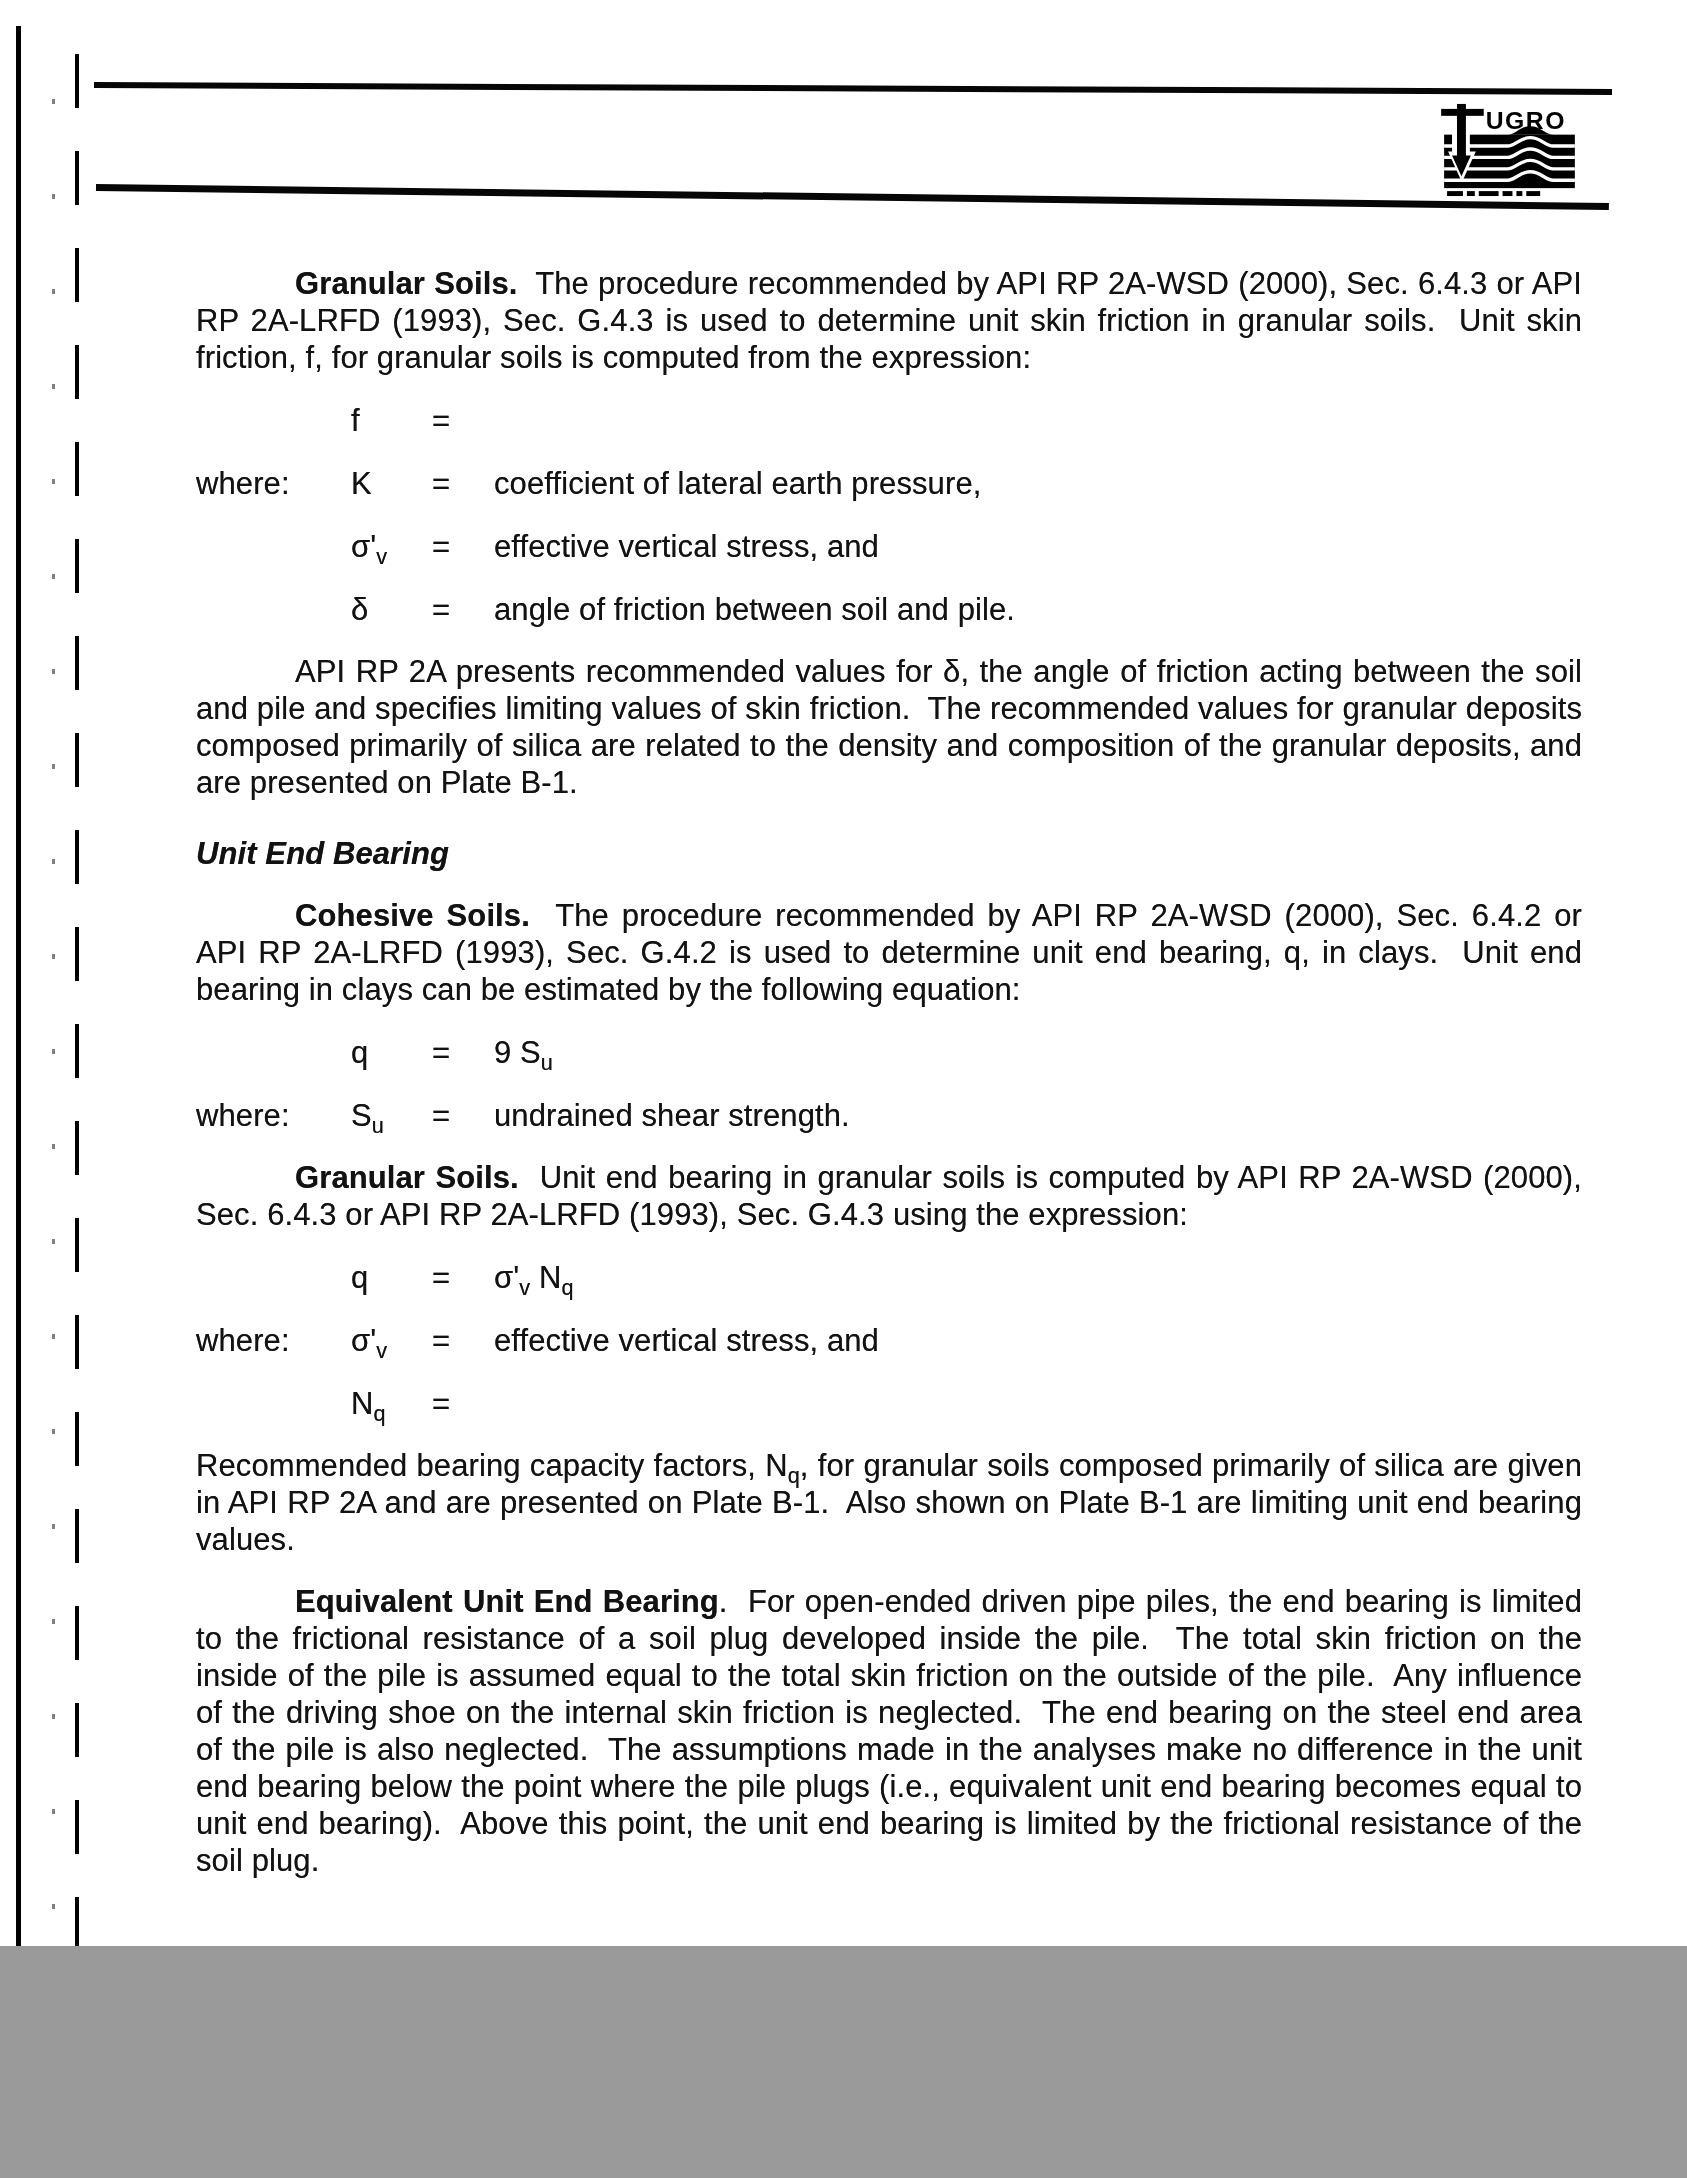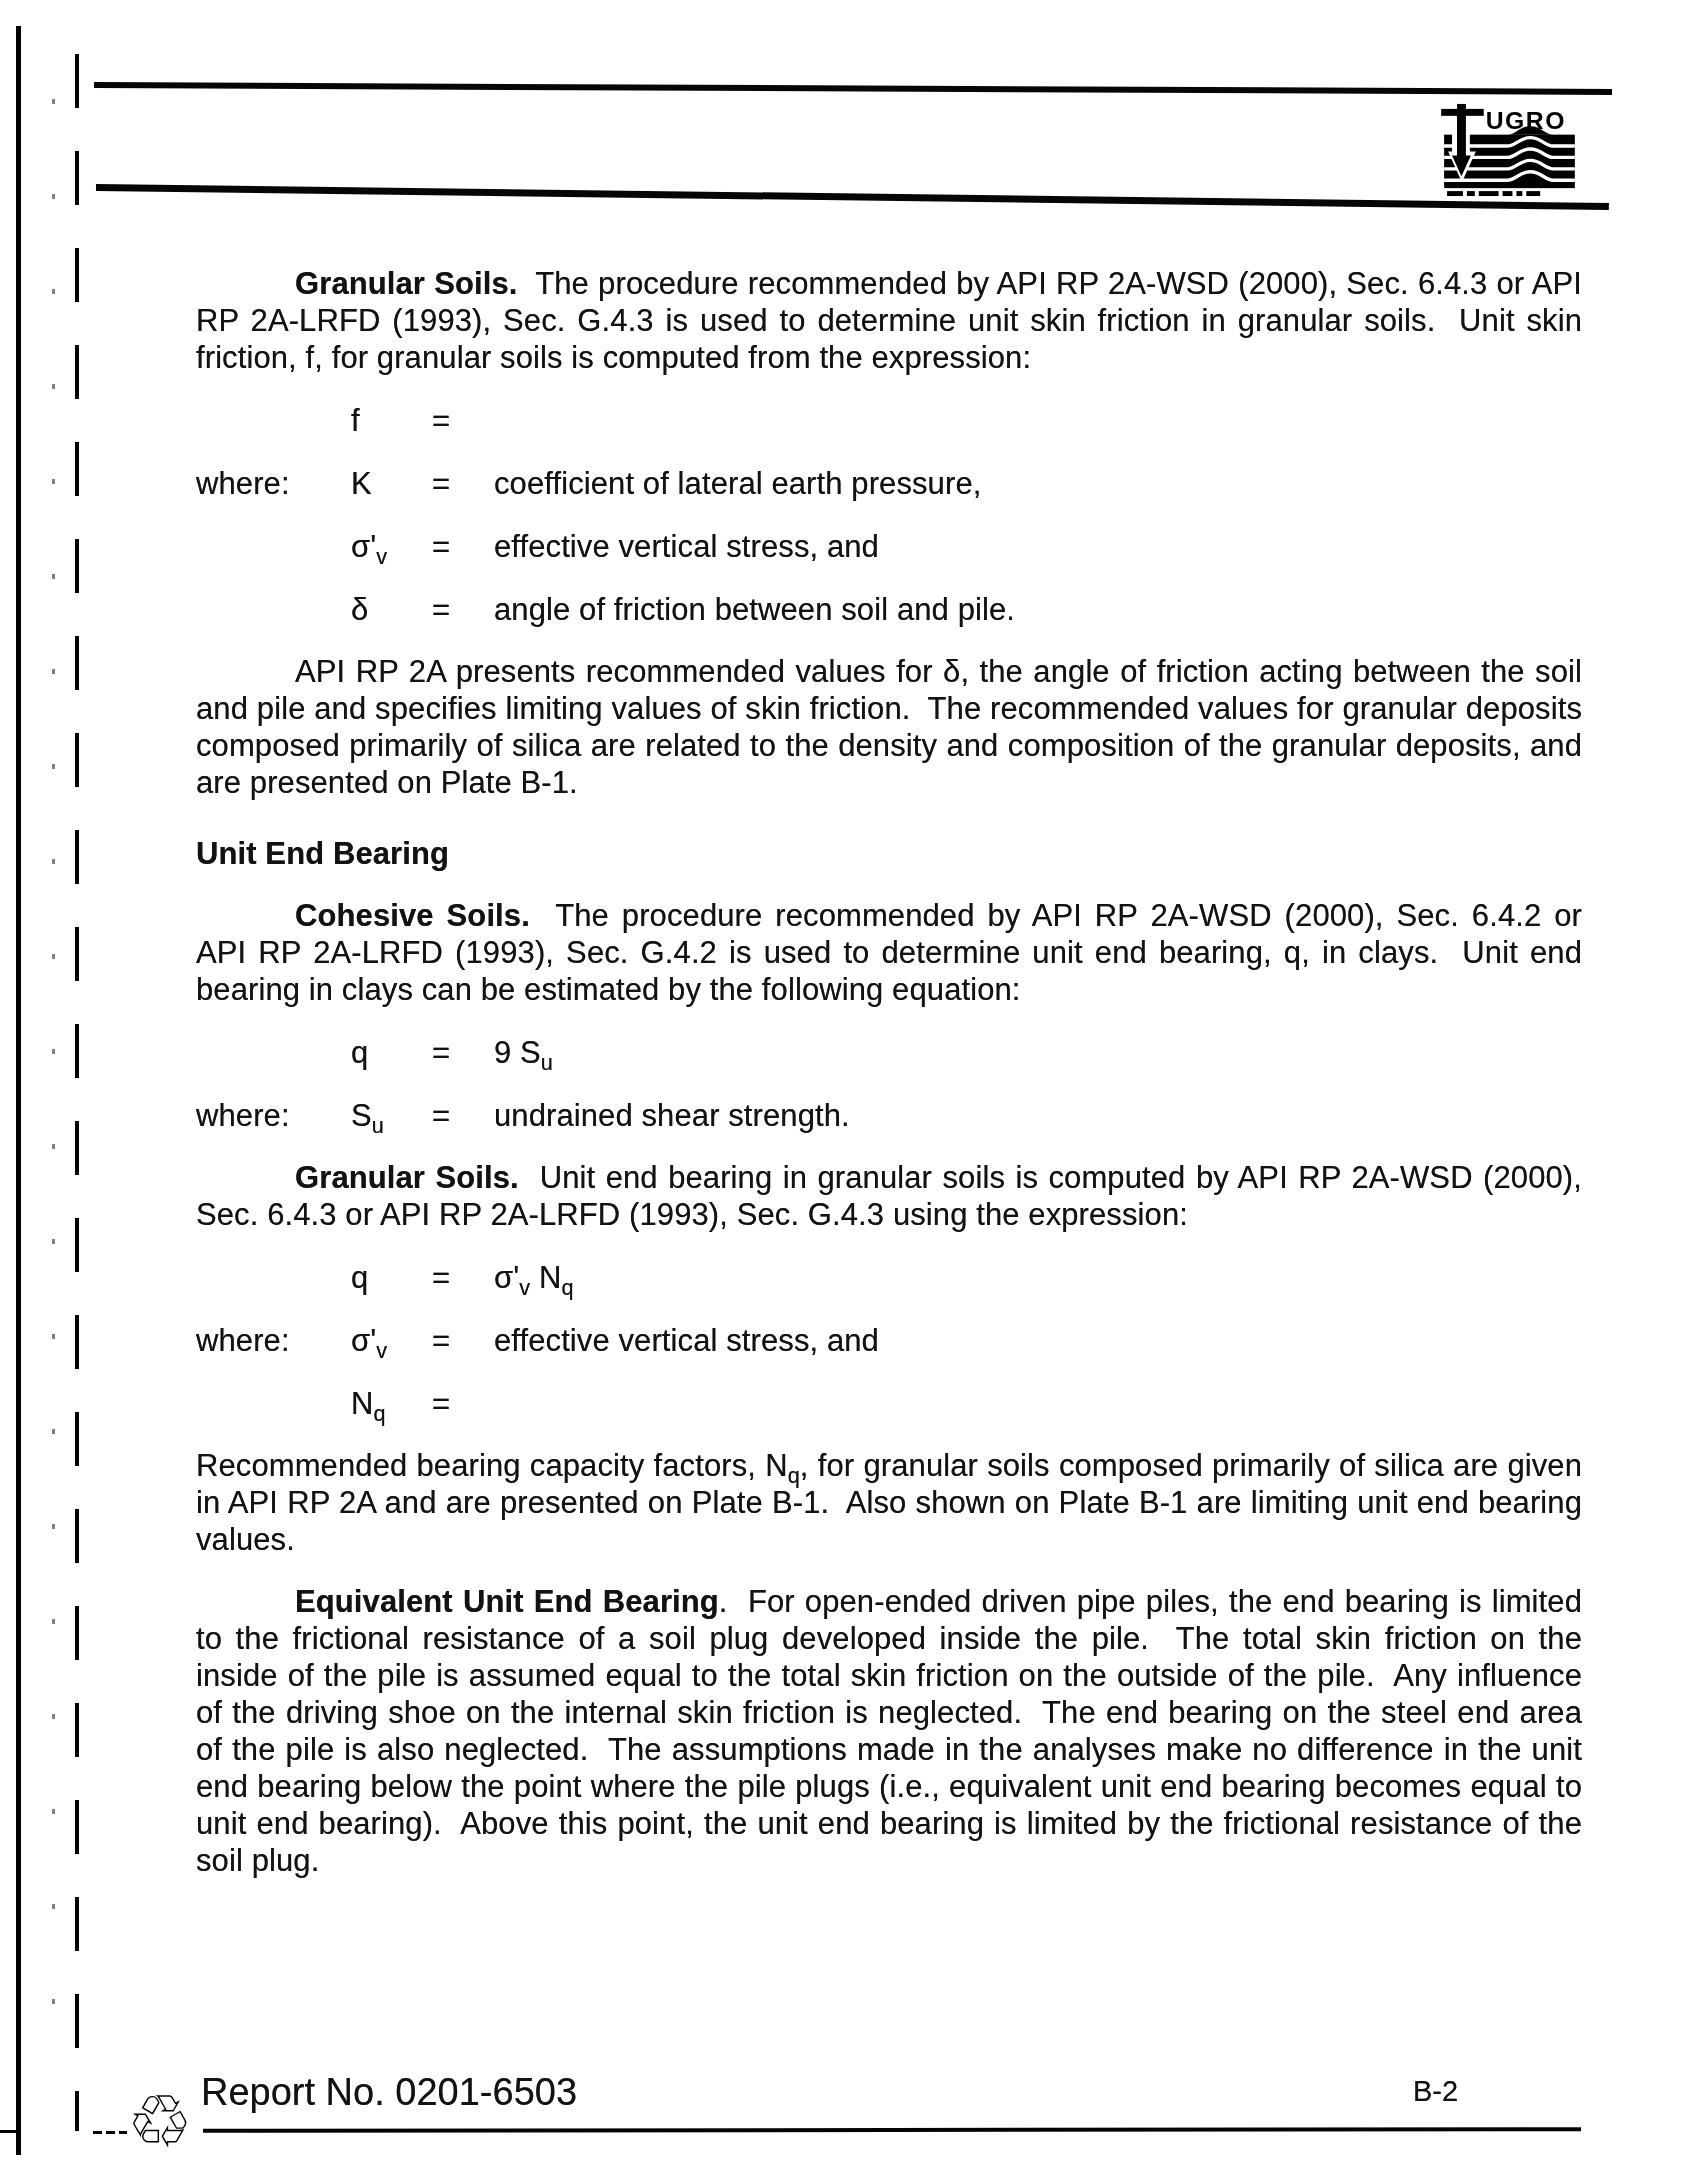--- a/index.html
+++ b/index.html
@@ -1,17 +1,17 @@
 <!DOCTYPE html>
 <html><head>
 <meta charset="utf-8">
 <style>
   html,body { margin:0; padding:0; background:#9a9a9a; }
   .page {
-    position:relative; width:1687px; height:2178px; margin:0 auto;
+    position:relative; width:1687px; height:1946px; margin:0 auto;
     background:#ffffff; overflow:hidden;
     font-family:"Liberation Sans", sans-serif; color:#121212;
   }
   .page * { box-sizing:border-box; }
 
   
   .edge-line   { position:absolute; left:16px; top:26px; width:5px; height:2129px; background:#000; }
   .margin-dashes { position:absolute; left:75px; top:54px; width:4px; height:2077px;
     background:repeating-linear-gradient(180deg,#000 0 54px,transparent 54px 97px); }
   .margin-dots { position:absolute; left:52px; top:99px; width:3px; height:1975px; opacity:.5;
@@ -28,21 +28,21 @@
   .logo svg { display:block; width:100%; height:100%; }
 
   
   .textcol { position:absolute; left:196px; top:265px; width:1386px;
     font-size:31px; line-height:37px; text-align:justify; letter-spacing:0.1px;
     text-shadow:0 0 0.5px rgba(0,0,0,.65); }
   .textcol sub { font-size:70%; line-height:0; }
   .para   { margin:25px 0 0 0; }
   .para.first { margin-top:0; }
   .indent { text-indent:99px; }
-  .h1 { margin-top:34px; font-weight:bold; text-align:left; }
+  .h1 { margin-top:34px; font-weight:bold; text-align:left;font-style:italic; }
   .eqrow { display:grid; grid-template-columns:155px 81px 62px 1fr; margin-top:26px; text-align:left; }
   .eqrow .c4 { padding-right:20px; }
 
   
   .f-report { position:absolute; left:201px;  top:2071px; font-size:38px; text-shadow:0 0 0.5px rgba(0,0,0,.65); }
   .f-page   { position:absolute; left:1413px; top:2075px; font-size:29px; text-shadow:0 0 0.5px rgba(0,0,0,.65); }
   .f-rule   { position:absolute; left:203px; top:2128px; width:1378px; height:4px; background:#040404;
               transform:rotate(-0.06deg); }
   .f-dash-a { position:absolute; left:0px;  top:2130px; width:16px; height:3px; background:#000; }
   .f-dash-b { position:absolute; left:93px; top:2131px; width:34px; height:3px;

